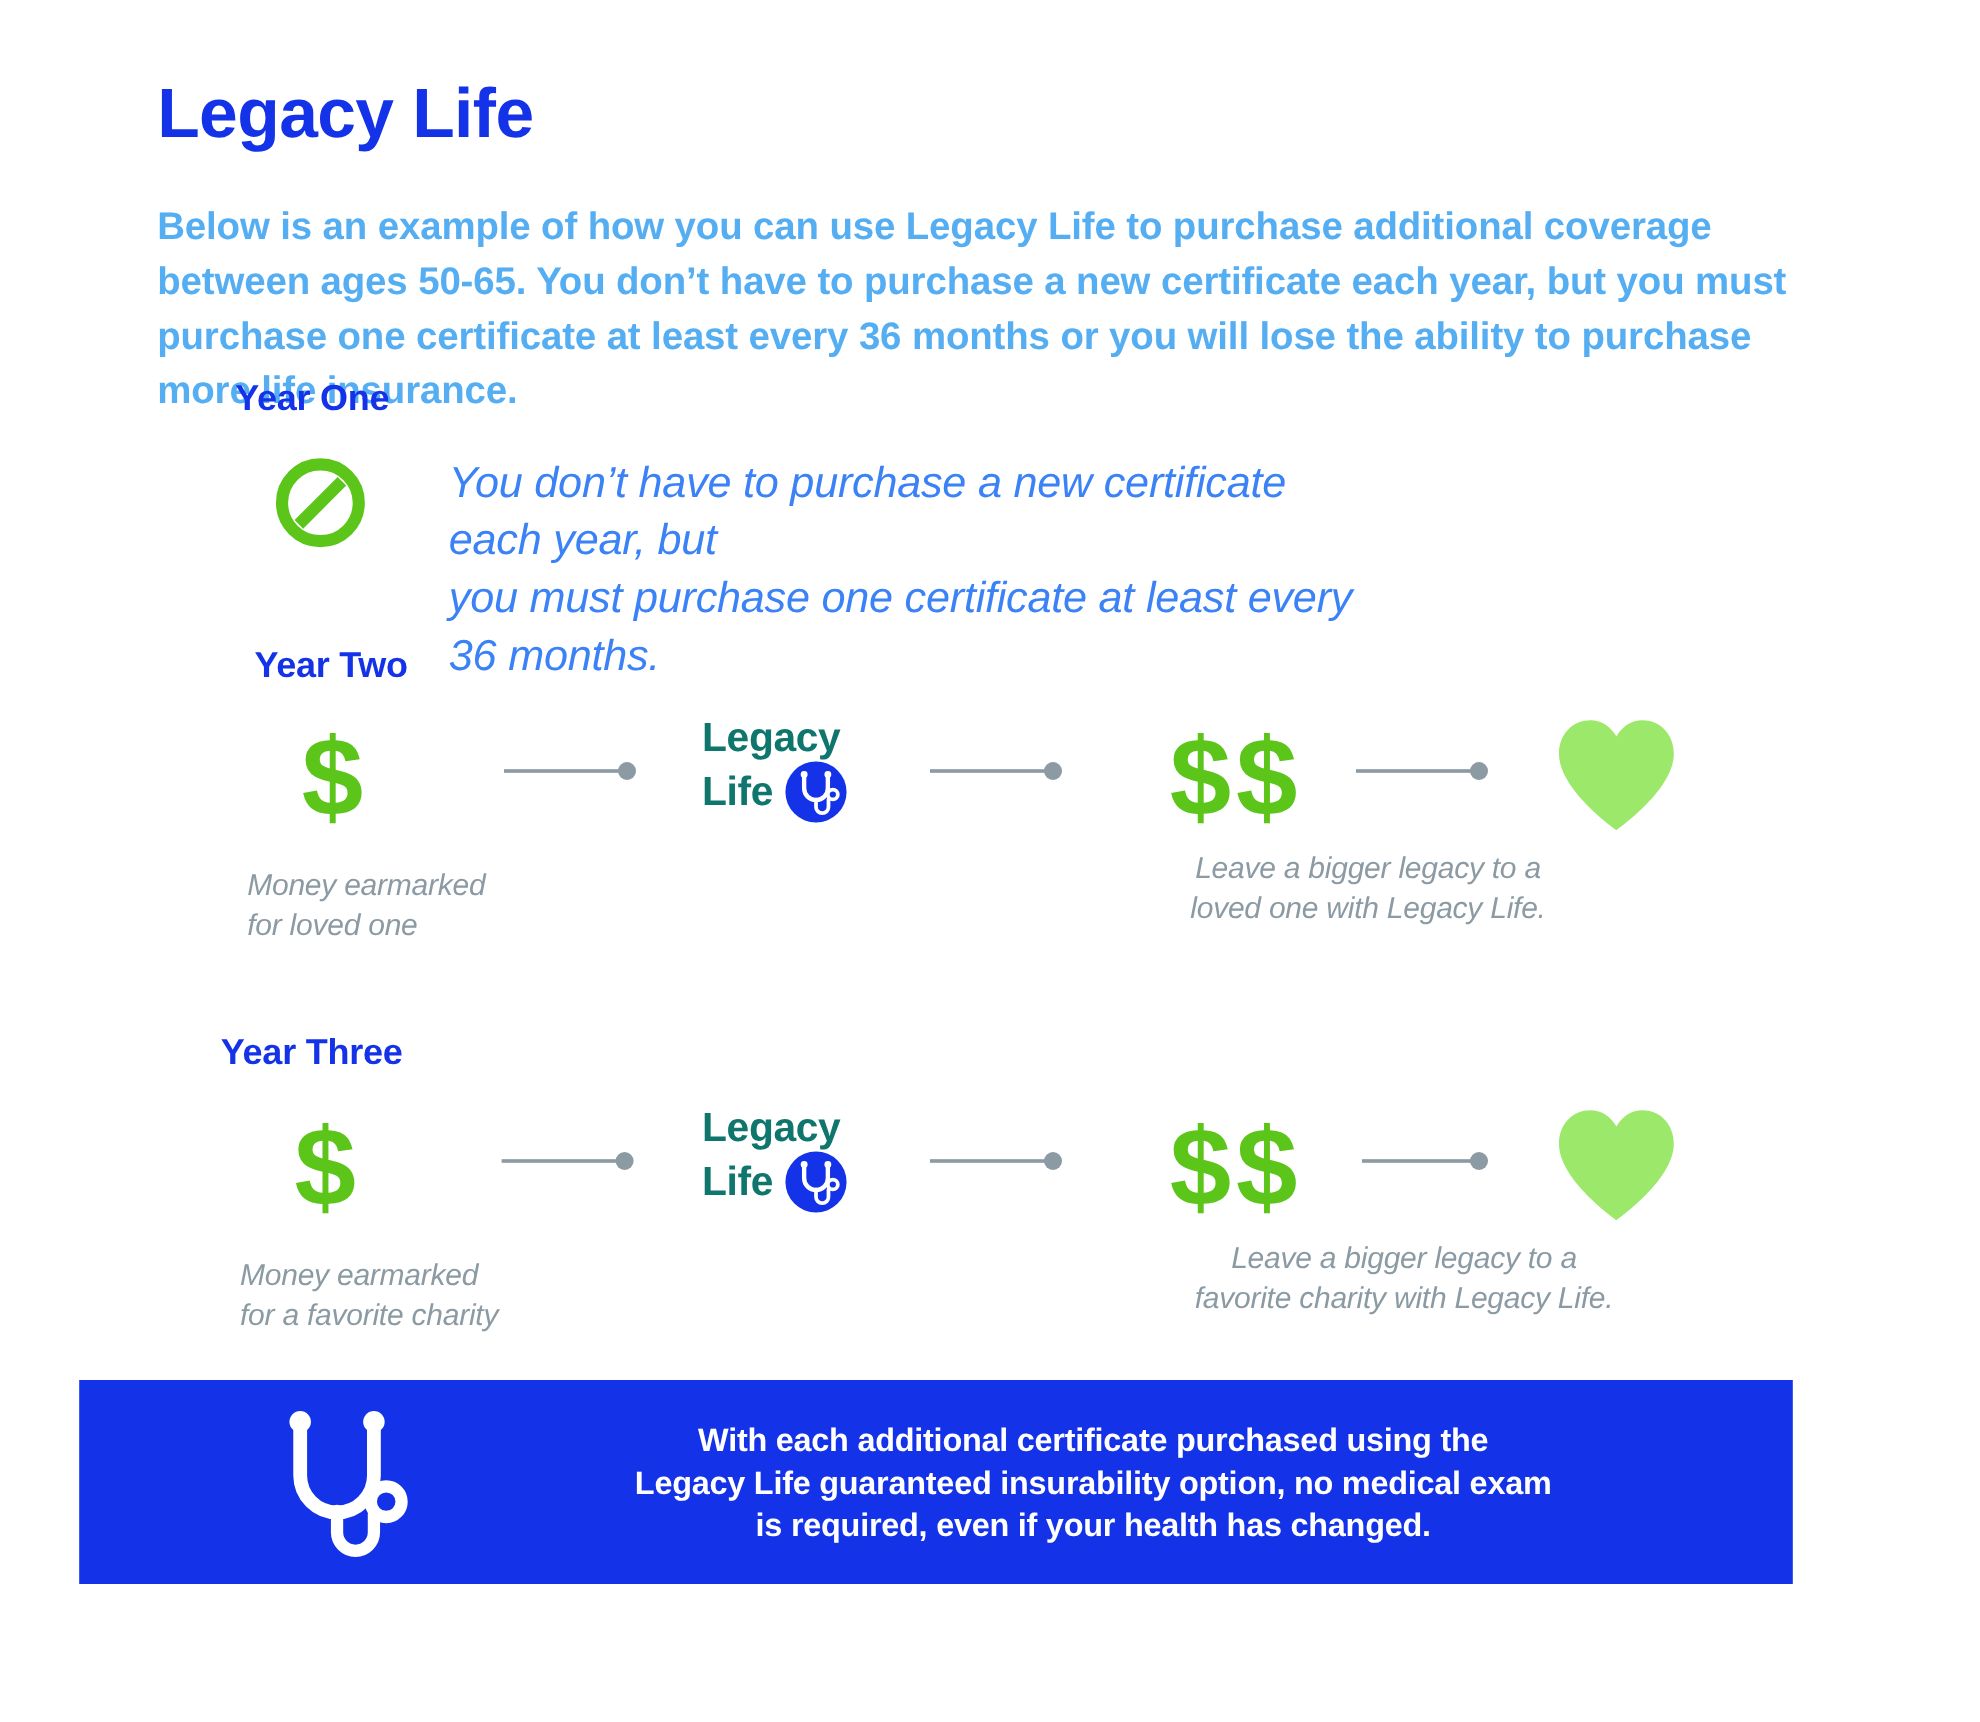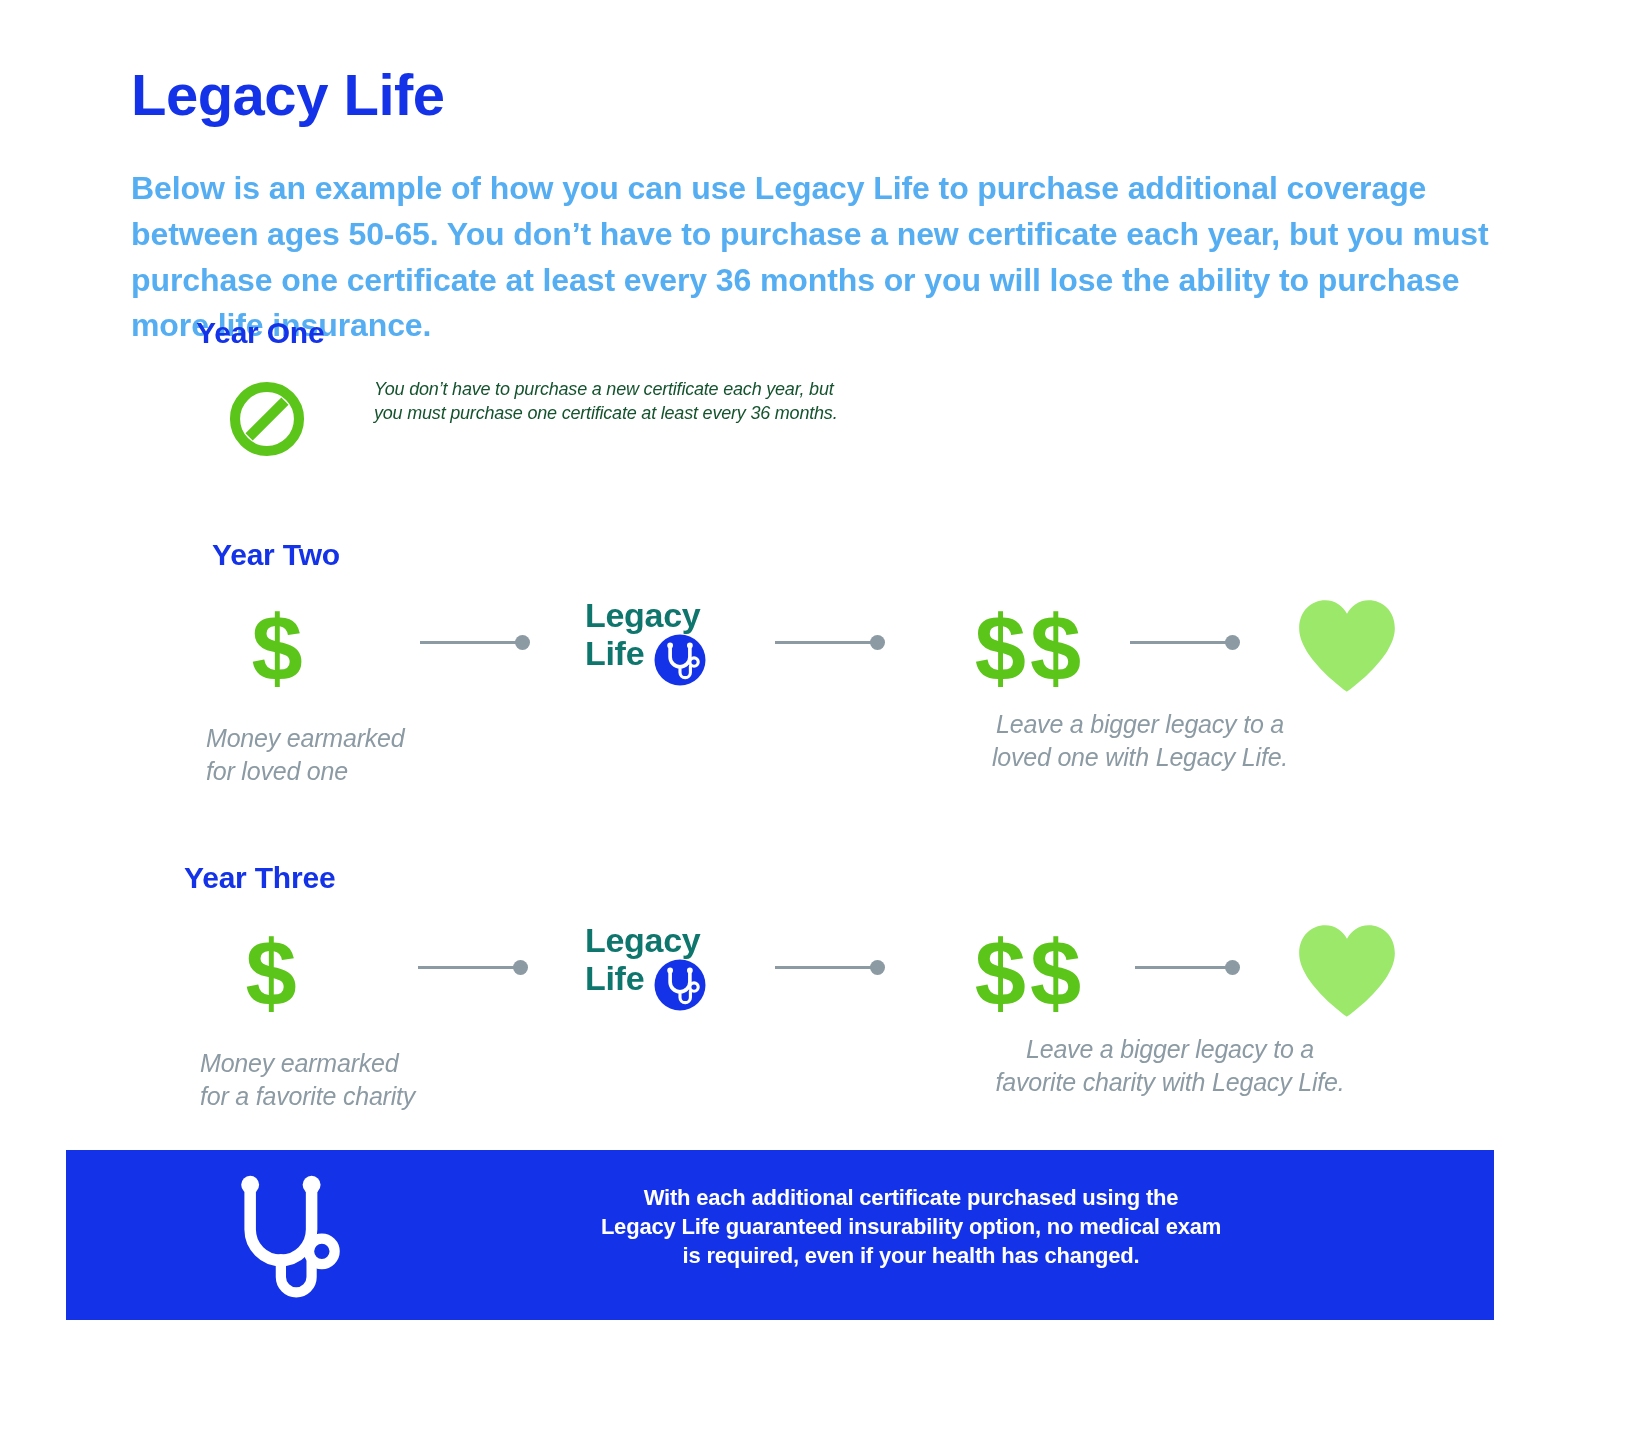--- a/index.html
+++ b/index.html
@@ -31,21 +31,21 @@
   }
   #year-one-head  { left: 196px; top: 316px; }
   #year-two-head  { left: 196px; top: 538px; margin-left: 16px; }
   #year-three-head{ left: 184px; top: 861px; }
 
   
   .yr1-row { position: absolute; left: 228px; top: 380px; }
   .ban-icon { position: absolute; left: 0; top: 0; width: 78px; height: 78px; }
   .yr1-text {
     position: absolute; left: 146px; top: -2px; width: 780px;
-    font-size: 18px; font-style: italic; color: #14532d;
+    font-size: 36px; font-style: italic; color: #3b82f6;
     line-height: 1.33; letter-spacing: -0.2px;
   }
 
   
   .flow { position: absolute; left: 0; width: 1650px; height: 230px; }
   #flow-two   { top: 580px; }
   #flow-three { top: 905px; }
 
   .node { position: absolute; text-align: center; }
 
@@ -73,36 +73,36 @@
     position: absolute; right: 0; top: 1px;
     width: 15px; height: 15px; border-radius: 50%; background: #8b9aa3;
   }
 
   
   .logo { position: absolute; }
   .logo .ltext {
     font-size: 34px; font-weight: bold; color: #0f766e;
     line-height: 1.12; letter-spacing: -0.3px;
   }
-  .logo .lrow2 { display: flex; align-items: flex-start; gap: 10px; }
+  .logo .lrow2 { display: flex; align-items: center; gap: 10px; }
   .badge { width: 52px; height: 52px; flex: 0 0 52px; }
 
   
   .heart { position: absolute; width: 104px; height: 96px; }
 
   
   .banner {
     position: absolute; left: 66px; top: 1150px;
     width: 1428px; height: 170px; background: #1433e8;
   }
   .banner-steth { position: absolute; left: 155px; top: 22px; width: 130px; height: 128px; }
   .banner-text {
     position: absolute; left: 300px; top: 33px; width: 1090px;
     text-align: center; color: #ffffff;
-    font-size: 22px; font-weight: bold; line-height: 1.32; letter-spacing: -0.2px;
+    font-size: 27px; font-weight: bold; line-height: 1.32; letter-spacing: -0.2px;
   }
   .nowrapline { display: block; white-space: nowrap; }
 </style>
 </head>
 <body>
 
 <div class="page">
 
   <div class="title">Legacy Life</div>
   <div class="intro">Below is an example of how you can use Legacy Life to purchase additional coverage between ages 50-65. You don’t have to purchase a new certificate each year, but you must purchase one certificate at least every 36 months or you will lose the ability to purchase more life insurance.</div>

